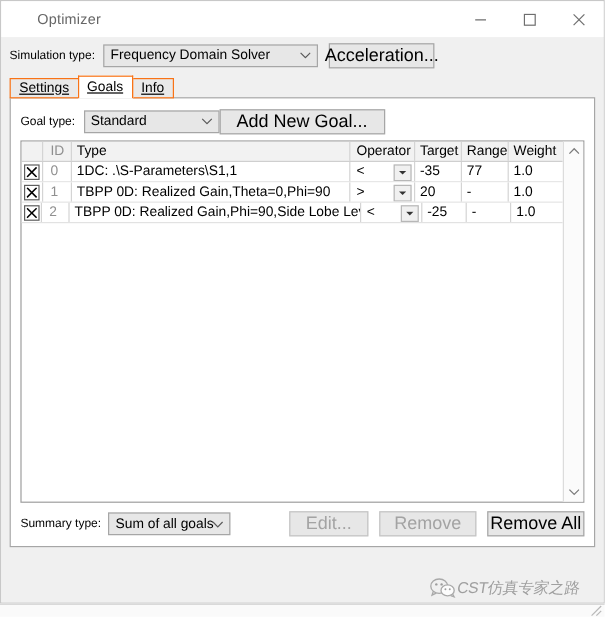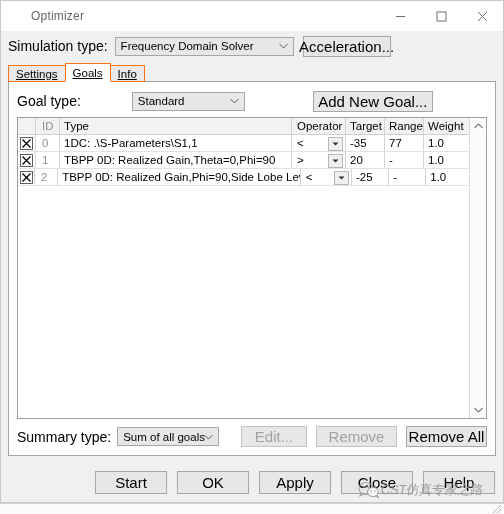--- a/index.html
+++ b/index.html
@@ -72,21 +72,21 @@
   }
 
   
   .sim-row {
     display: flex;
     align-items: center;
     height: 26px;
     margin-top: 2px;
   }
   .lbl {
-    font-size: 14px;
+    font-size: 10px;
     color: #000;
     white-space: nowrap;
   }
   .combo {
     position: relative;
     background: #e7e7e7;
     border: 1px solid #a6a6a6;
     height: 19px;
     box-sizing: border-box;
     display: flex;
@@ -119,21 +119,21 @@
     font-size: 15px;
     color: #000;
     display: inline-flex;
     align-items: center;
     justify-content: center;
     white-space: nowrap;
     padding: 0 0;
   }
   .btn.disabled { color: #a3a3a3; border-color: #c4c4c4; }
   #accel-btn { margin-left: 9px; width: 88px; }
-  #addgoal-btn { margin-left: 24px; width: 120px; }
+  #addgoal-btn { margin-left: 0; width: 138px; }
 
   
   .tabstrip {
     display: flex;
     align-items: flex-end;
     height: 19px;
     margin-top: 4px;
     position: relative;
     z-index: 2;
   }
@@ -167,21 +167,20 @@
     height: 375px;
     padding: 7px 8px 0 8px;
     position: relative;
     z-index: 1;
   }
 
   .goal-row {
     display: flex;
     align-items: center;
     height: 24px;
-    gap: 44px;
   }
 
   
   .tablewrap {
     margin-top: 4px;
     border: 1px solid #9e9e9e;
     background: #ffffff;
     height: 302px;
     box-sizing: border-box;
     display: flex;
@@ -511,27 +510,20 @@
         </div>
         <div class="spacer"></div>
         <div class="btn disabled" id="edit-btn">Edit...</div>
         <div class="btn disabled" id="remove-btn">Remove</div>
         <div class="btn" id="removeall-btn">Remove All</div>
       </div>
 
     </div>
   </div>
 
-  <div class="bottom-bar">
-    <div class="btn">Start</div>
-    <div class="btn">OK</div>
-    <div class="btn">Apply</div>
-    <div class="btn">Close</div>
-    <div class="btn">Help</div>
-  </div>
 </div>
 
 <div class="watermark">
   <div class="wm-logo">
     <svg width="22" height="18" viewBox="0 0 22 18">
       <ellipse cx="8" cy="7.5" rx="7" ry="6" fill="none" stroke="#9a9a9a" stroke-width="1.1"></ellipse>
       <path d="M3 12 L2 15 L5.5 13.3" fill="none" stroke="#9a9a9a" stroke-width="1.1"></path>
       <circle cx="5.6" cy="6" r="1" fill="#8a8a8a"></circle>
       <circle cx="10" cy="6" r="1" fill="#8a8a8a"></circle>
       <ellipse cx="15" cy="11" rx="5.5" ry="4.6" fill="#ffffff" stroke="#9a9a9a" stroke-width="1.1"></ellipse>

